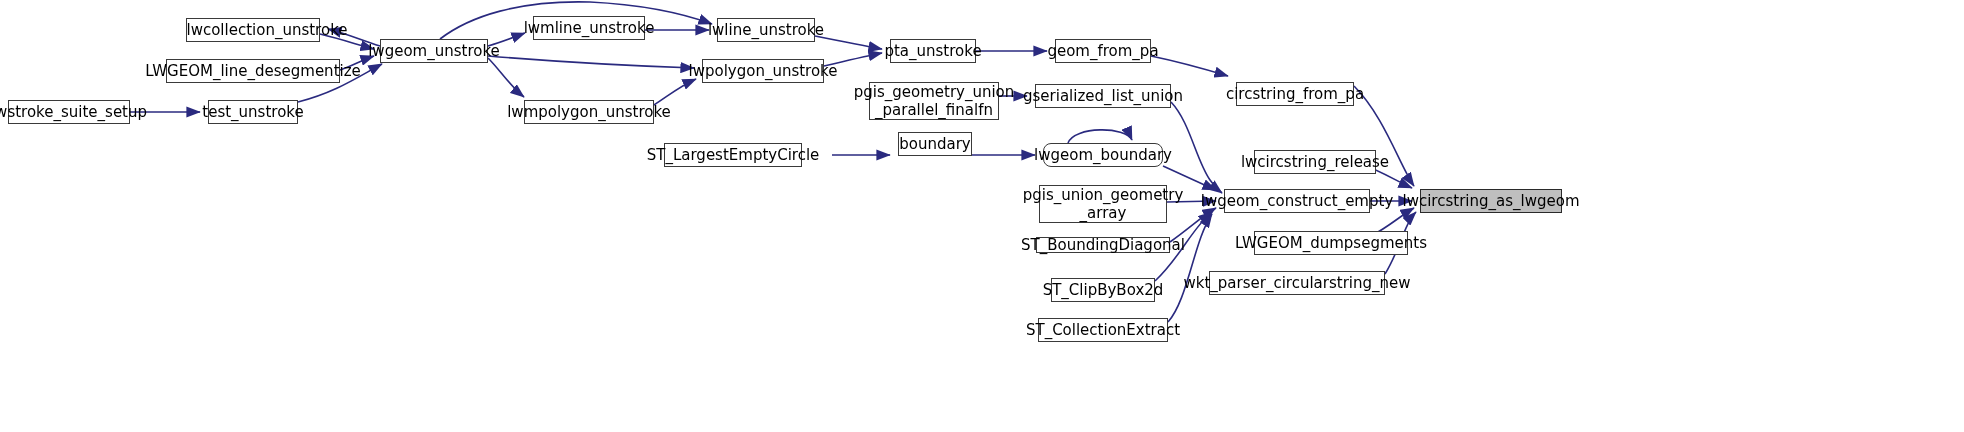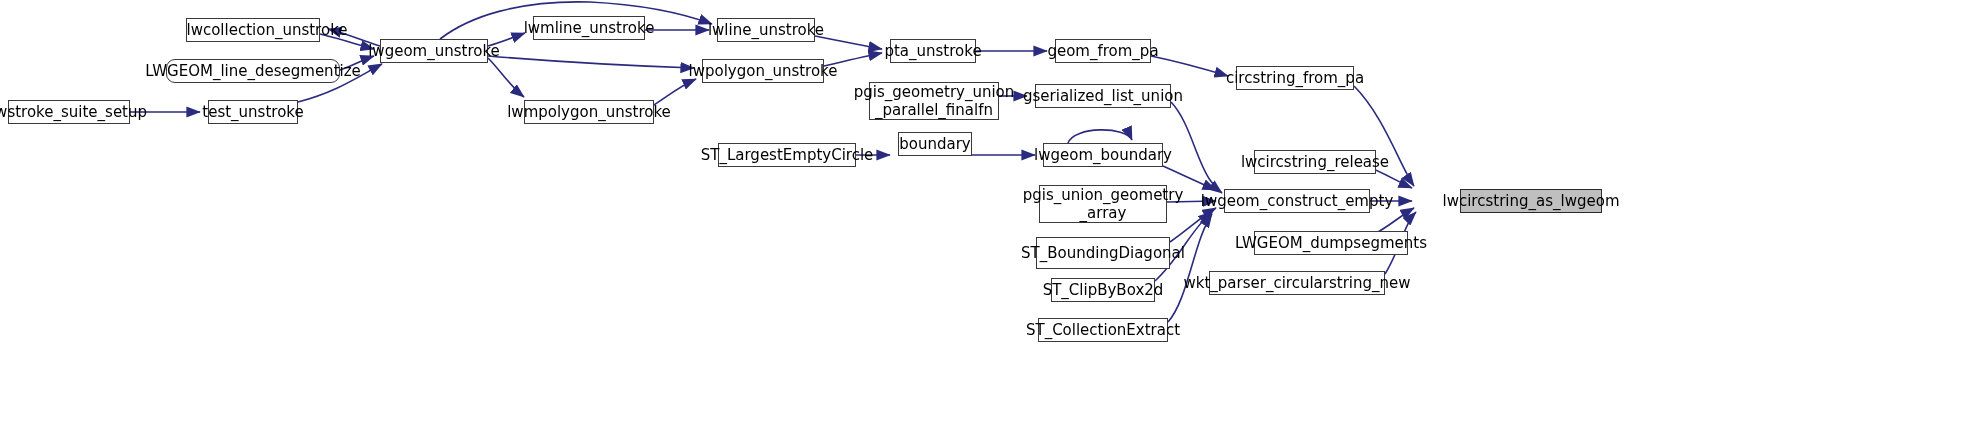--- a/index.html
+++ b/index.html
@@ -35,21 +35,20 @@
     text-align: center;
     display: flex;
     align-items: center;
     justify-content: center;
     white-space: pre;
     z-index: 5;
   }
   .gnode.highlight {
     background: #bfbfbf;
     border: 1px solid #2a2a2a;
-    margin-left: 40px;
   }
   .gnode.two-line {
     line-height: 18px;
   }
 </style>
 </head>
 <body>
 
 <div id="canvas">
   <svg id="edge-layer" width="1964" height="432" viewBox="0 0 1964 432" xmlns="http://www.w3.org/2000/svg">
@@ -88,38 +87,38 @@
         <path d="M1356,162 C1384,172 1398,182 1412,188" fill="none" stroke="#2a2a7f" stroke-width="1.6" marker-end="url(#arrowhead)"></path>
         <path d="M1370,201 L1412,201" fill="none" stroke="#2a2a7f" stroke-width="1.6" marker-end="url(#arrowhead)"></path>
         <path d="M1371,236 C1390,226 1400,216 1414,208" fill="none" stroke="#2a2a7f" stroke-width="1.6" marker-end="url(#arrowhead)"></path>
         <path d="M1385,274 C1400,250 1404,224 1416,212" fill="none" stroke="#2a2a7f" stroke-width="1.6" marker-end="url(#arrowhead)"></path>
       </g>
   </svg>
   <div id="nodes">
       <div class="gnode" style="left: 8px; top: 100px; width: 122px; height: 24px;">lwstroke_suite_setup</div>
       <div class="gnode" style="left: 208px; top: 100px; width: 90px; height: 24px;">test_unstroke</div>
       <div class="gnode" style="left: 186px; top: 18px; width: 134px; height: 24px; padding-left: 28px;">lwcollection_unstroke</div>
-      <div class="gnode" style="left: 166px; top: 59px; width: 174px; height: 24px; border-radius: 9px;">LWGEOM_line_desegmentize</div>
+      <div class="gnode" style="left: 166px; top: 59px; width: 174px; height: 24px;">LWGEOM_line_desegmentize</div>
       <div class="gnode" style="left: 380px; top: 39px; width: 108px; height: 24px;">lwgeom_unstroke</div>
       <div class="gnode" style="left: 533px; top: 16px; width: 112px; height: 24px;">lwmline_unstroke</div>
       <div class="gnode" style="left: 524px; top: 100px; width: 130px; height: 24px;">lwmpolygon_unstroke</div>
       <div class="gnode" style="left: 717px; top: 18px; width: 98px; height: 24px;">lwline_unstroke</div>
       <div class="gnode" style="left: 702px; top: 59px; width: 122px; height: 24px;">lwpolygon_unstroke</div>
       <div class="gnode" style="left: 890px; top: 39px; width: 86px; height: 24px;">pta_unstroke</div>
       <div class="gnode two-line" style="left: 869px; top: 82px; width: 130px; height: 38px;">pgis_geometry_union
 _parallel_finalfn</div>
       <div class="gnode" style="left: 1055px; top: 39px; width: 96px; height: 24px;">geom_from_pa</div>
       <div class="gnode" style="left: 1035px; top: 84px; width: 136px; height: 24px;">gserialized_list_union</div>
-      <div class="gnode" style="left: 1236px; top: 66px; width: 118px; height: 24px;">circstring_from_pa</div>
-      <div class="gnode" style="left: 718px; top: 143px; width: 138px; height: 24px;">ST_LargestEmptyCircle</div>
+      <div class="gnode" style="left: 1236px; top: 82px; width: 118px; height: 24px;">circstring_from_pa</div>
+      <div class="gnode" style="left: 664px; top: 143px; width: 138px; height: 24px;">ST_LargestEmptyCircle</div>
       <div class="gnode" style="left: 898px; top: 132px; width: 74px; height: 24px;">boundary</div>
-      <div class="gnode" style="left: 1043px; top: 143px; width: 120px; height: 24px;">lwgeom_boundary</div>
+      <div class="gnode" style="left: 1043px; top: 143px; width: 120px; height: 24px; border-radius: 8px;">lwgeom_boundary</div>
       <div class="gnode two-line" style="left: 1039px; top: 185px; width: 128px; height: 38px;">pgis_union_geometry
 _array</div>
-      <div class="gnode" style="left: 1036px; top: 237px; width: 134px; height: 32px;">ST_BoundingDiagonal</div>
+      <div class="gnode" style="left: 1036px; top: 237px; width: 134px; height: 16px;">ST_BoundingDiagonal</div>
       <div class="gnode" style="left: 1051px; top: 278px; width: 104px; height: 24px;">ST_ClipByBox2d</div>
       <div class="gnode" style="left: 1038px; top: 318px; width: 130px; height: 24px;">ST_CollectionExtract</div>
       <div class="gnode" style="left: 1234px; top: 150px; width: 122px; height: 24px; margin-left: 20px;">lwcircstring_release</div>
       <div class="gnode" style="left: 1224px; top: 189px; width: 146px; height: 24px;">lwgeom_construct_empty</div>
       <div class="gnode" style="left: 1254px; top: 231px; width: 154px; height: 24px;">LWGEOM_dumpsegments</div>
       <div class="gnode" style="left: 1209px; top: 271px; width: 176px; height: 24px;">wkt_parser_circularstring_new</div>
       <div class="gnode highlight" style="left: 1420px; top: 189px; width: 142px; height: 24px;">lwcircstring_as_lwgeom</div>
     </div>
 </div>
 

